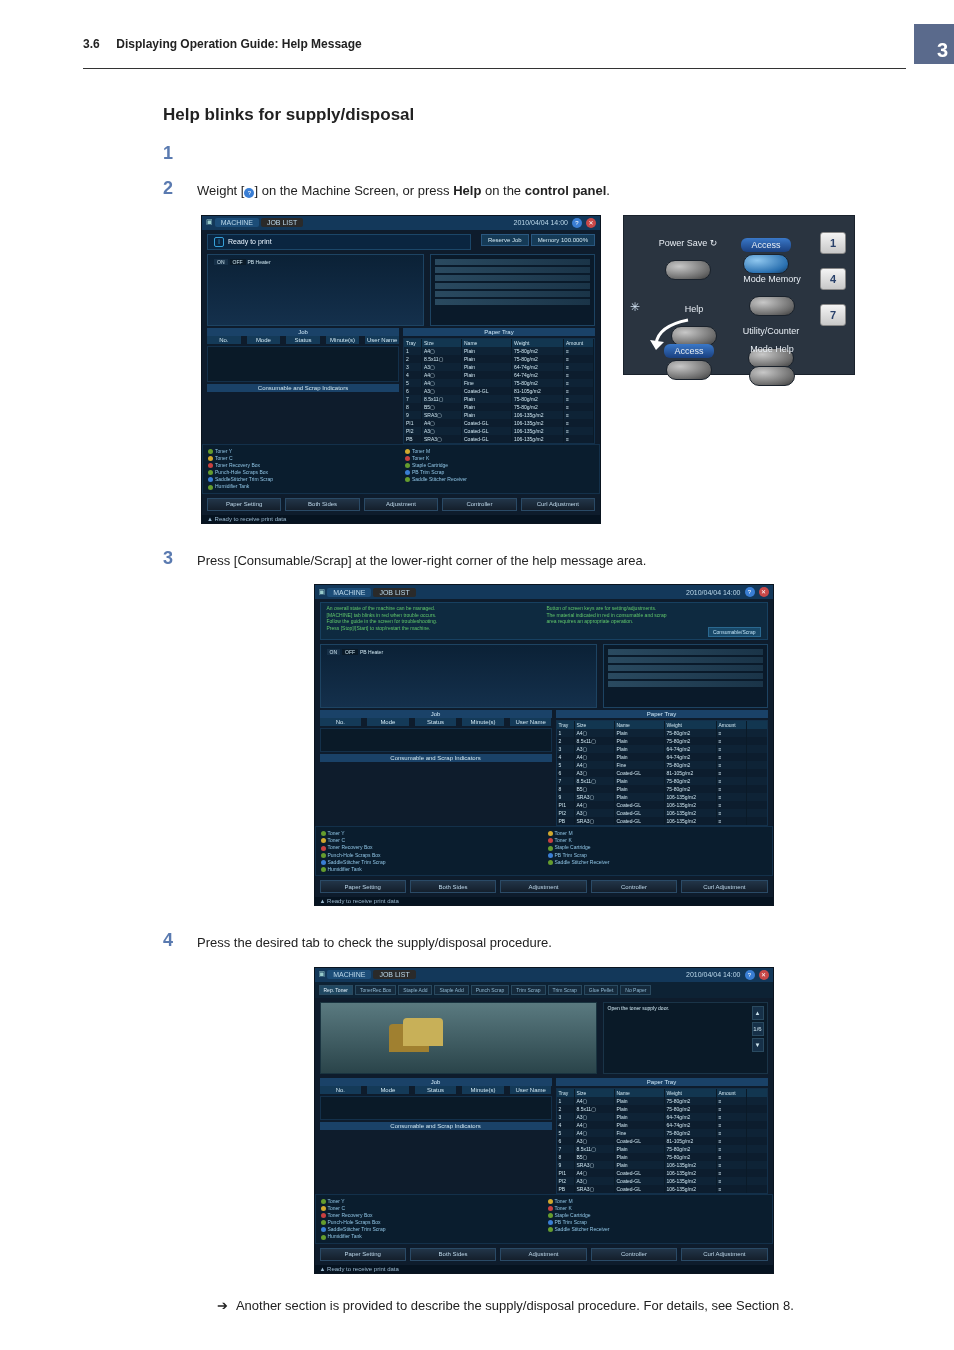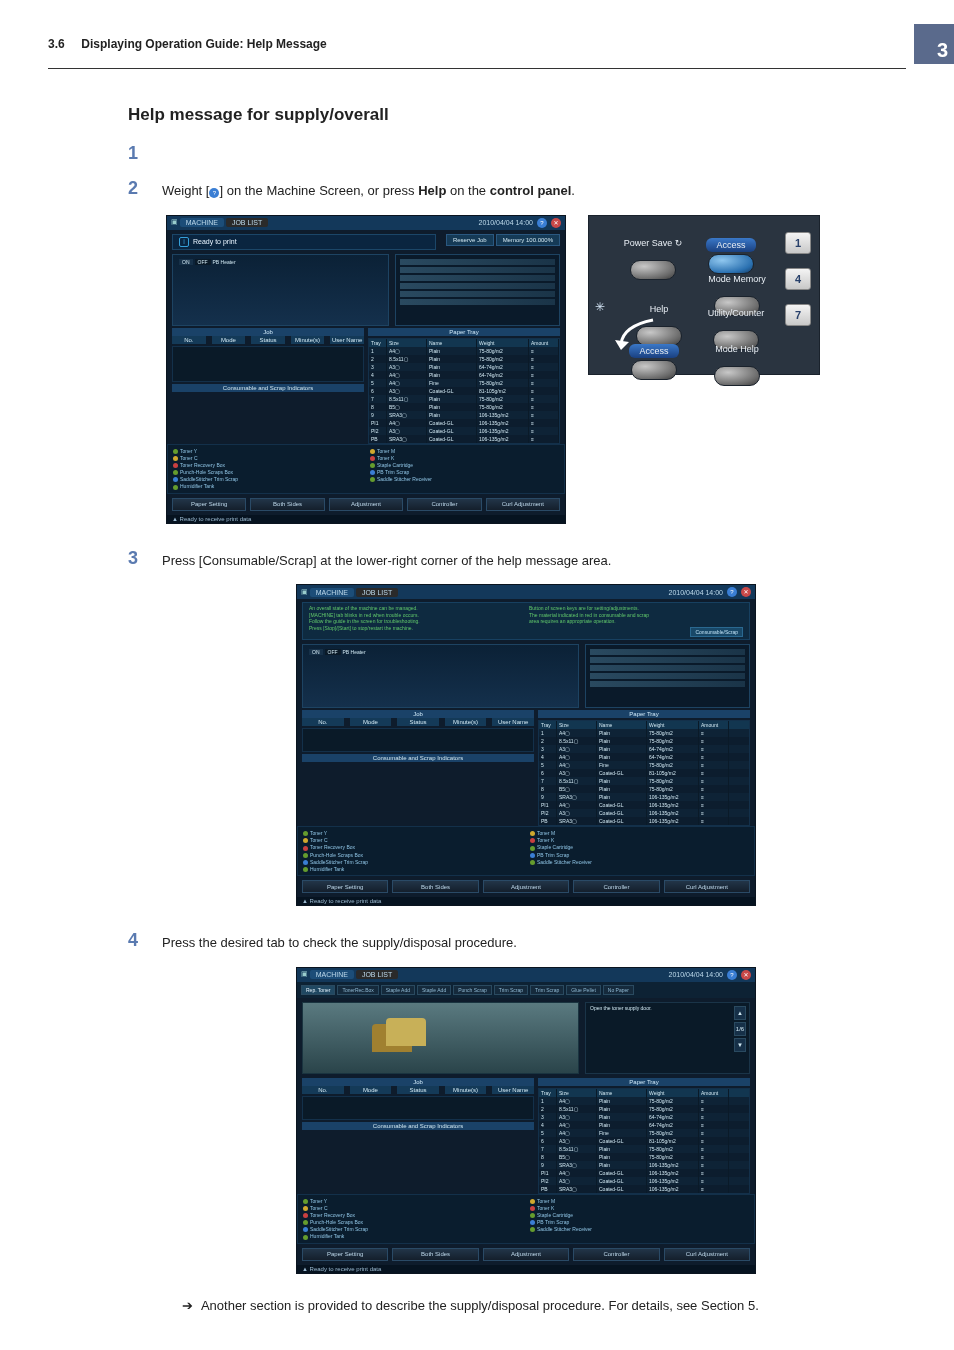--- a/index.html
+++ b/index.html
@@ -7,20 +7,21 @@
     margin: 0;
     background: #fff;
     font-family: Arial, Helvetica, sans-serif;
     font-size: 13px;
     color: #222;
     width: 954px;
   }
   .page {
     padding: 24px 48px 36px 48px;
     position: relative;
+    margin-left: 35px;
   }
   .hdr-row {
     display: flex;
     justify-content: space-between;
     align-items: center;
     border-bottom: 1px solid #333;
     padding-bottom: 4px;
     margin-bottom: 36px;
   }
   .hdr-left { font-size: 12px; font-weight: bold; }
@@ -146,21 +147,21 @@
 
   <div class="hdr-row">
     <div class="hdr-left">
       <span>3.6</span>&nbsp;&nbsp;&nbsp;&nbsp;
       <span>Displaying Operation Guide: Help Message</span>
     </div>
     <div class="hdr-tab">3</div>
   </div>
 
   <div class="content">
-    <h2>Help message for supply/overall</h2>
+    <h2>Help blinks for supply/disposal</h2>
 
     <div class="step">
       <div class="step-num">1</div>
     </div>
 
     <div class="step">
       <div class="step-num">2</div>
       <div class="step-text">
         <span>Weight [</span><span class="circ">?</span><span>] on the Machine Screen, or press </span><span class="bold">Help</span><span> on the </span><span class="bold">control panel</span><span>.</span>
       </div>
@@ -356,21 +357,21 @@
           <div class="cp-oval" style="background:radial-gradient(ellipse at 30% 30%,#8fc7ef,#2a70b0 70%,#163a60);"></div>
         </div>
         <div class="cp-btn" style="left:112px;top:48px;width:72px;">
           <div>Mode Memory</div>
           <div class="cp-oval"></div>
         </div>
         <div class="cp-btn" style="left:40px;top:78px;width:60px;">
           <div>Help</div>
           <div class="cp-oval"></div>
         </div>
-        <div class="cp-btn" style="left:108px;top:82px;width:78px;">
+        <div class="cp-btn" style="left:108px;top:100px;width:78px;">
           <div>Utility/Counter</div>
           <div class="cp-oval"></div>
         </div>
         <div class="cp-btn" style="left:30px;top:118px;width:70px;">
           <div class="lbl-access">Access</div>
           <div class="cp-oval"></div>
         </div>
         <div class="cp-btn" style="left:112px;top:118px;width:72px;">
           <div>Mode Help</div>
           <div class="cp-oval"></div>
@@ -743,16 +744,16 @@
           <div class="bbtn">Paper Setting</div>
           <div class="bbtn">Both Sides</div>
           <div class="bbtn">Adjustment</div>
           <div class="bbtn">Controller</div>
           <div class="bbtn">Curl Adjustment</div>
         </div>
         <div class="statusbar">▲ <span>Ready to receive print data</span></div>
       </div>
     </div>
 
-    <div class="arrow-note">Another section is provided to describe the supply/disposal procedure. For details, see Section 5.</div>
+    <div class="arrow-note">Another section is provided to describe the supply/disposal procedure. For details, see Section 8.</div>
   </div>
 
 </div>
 
 </body></html>

